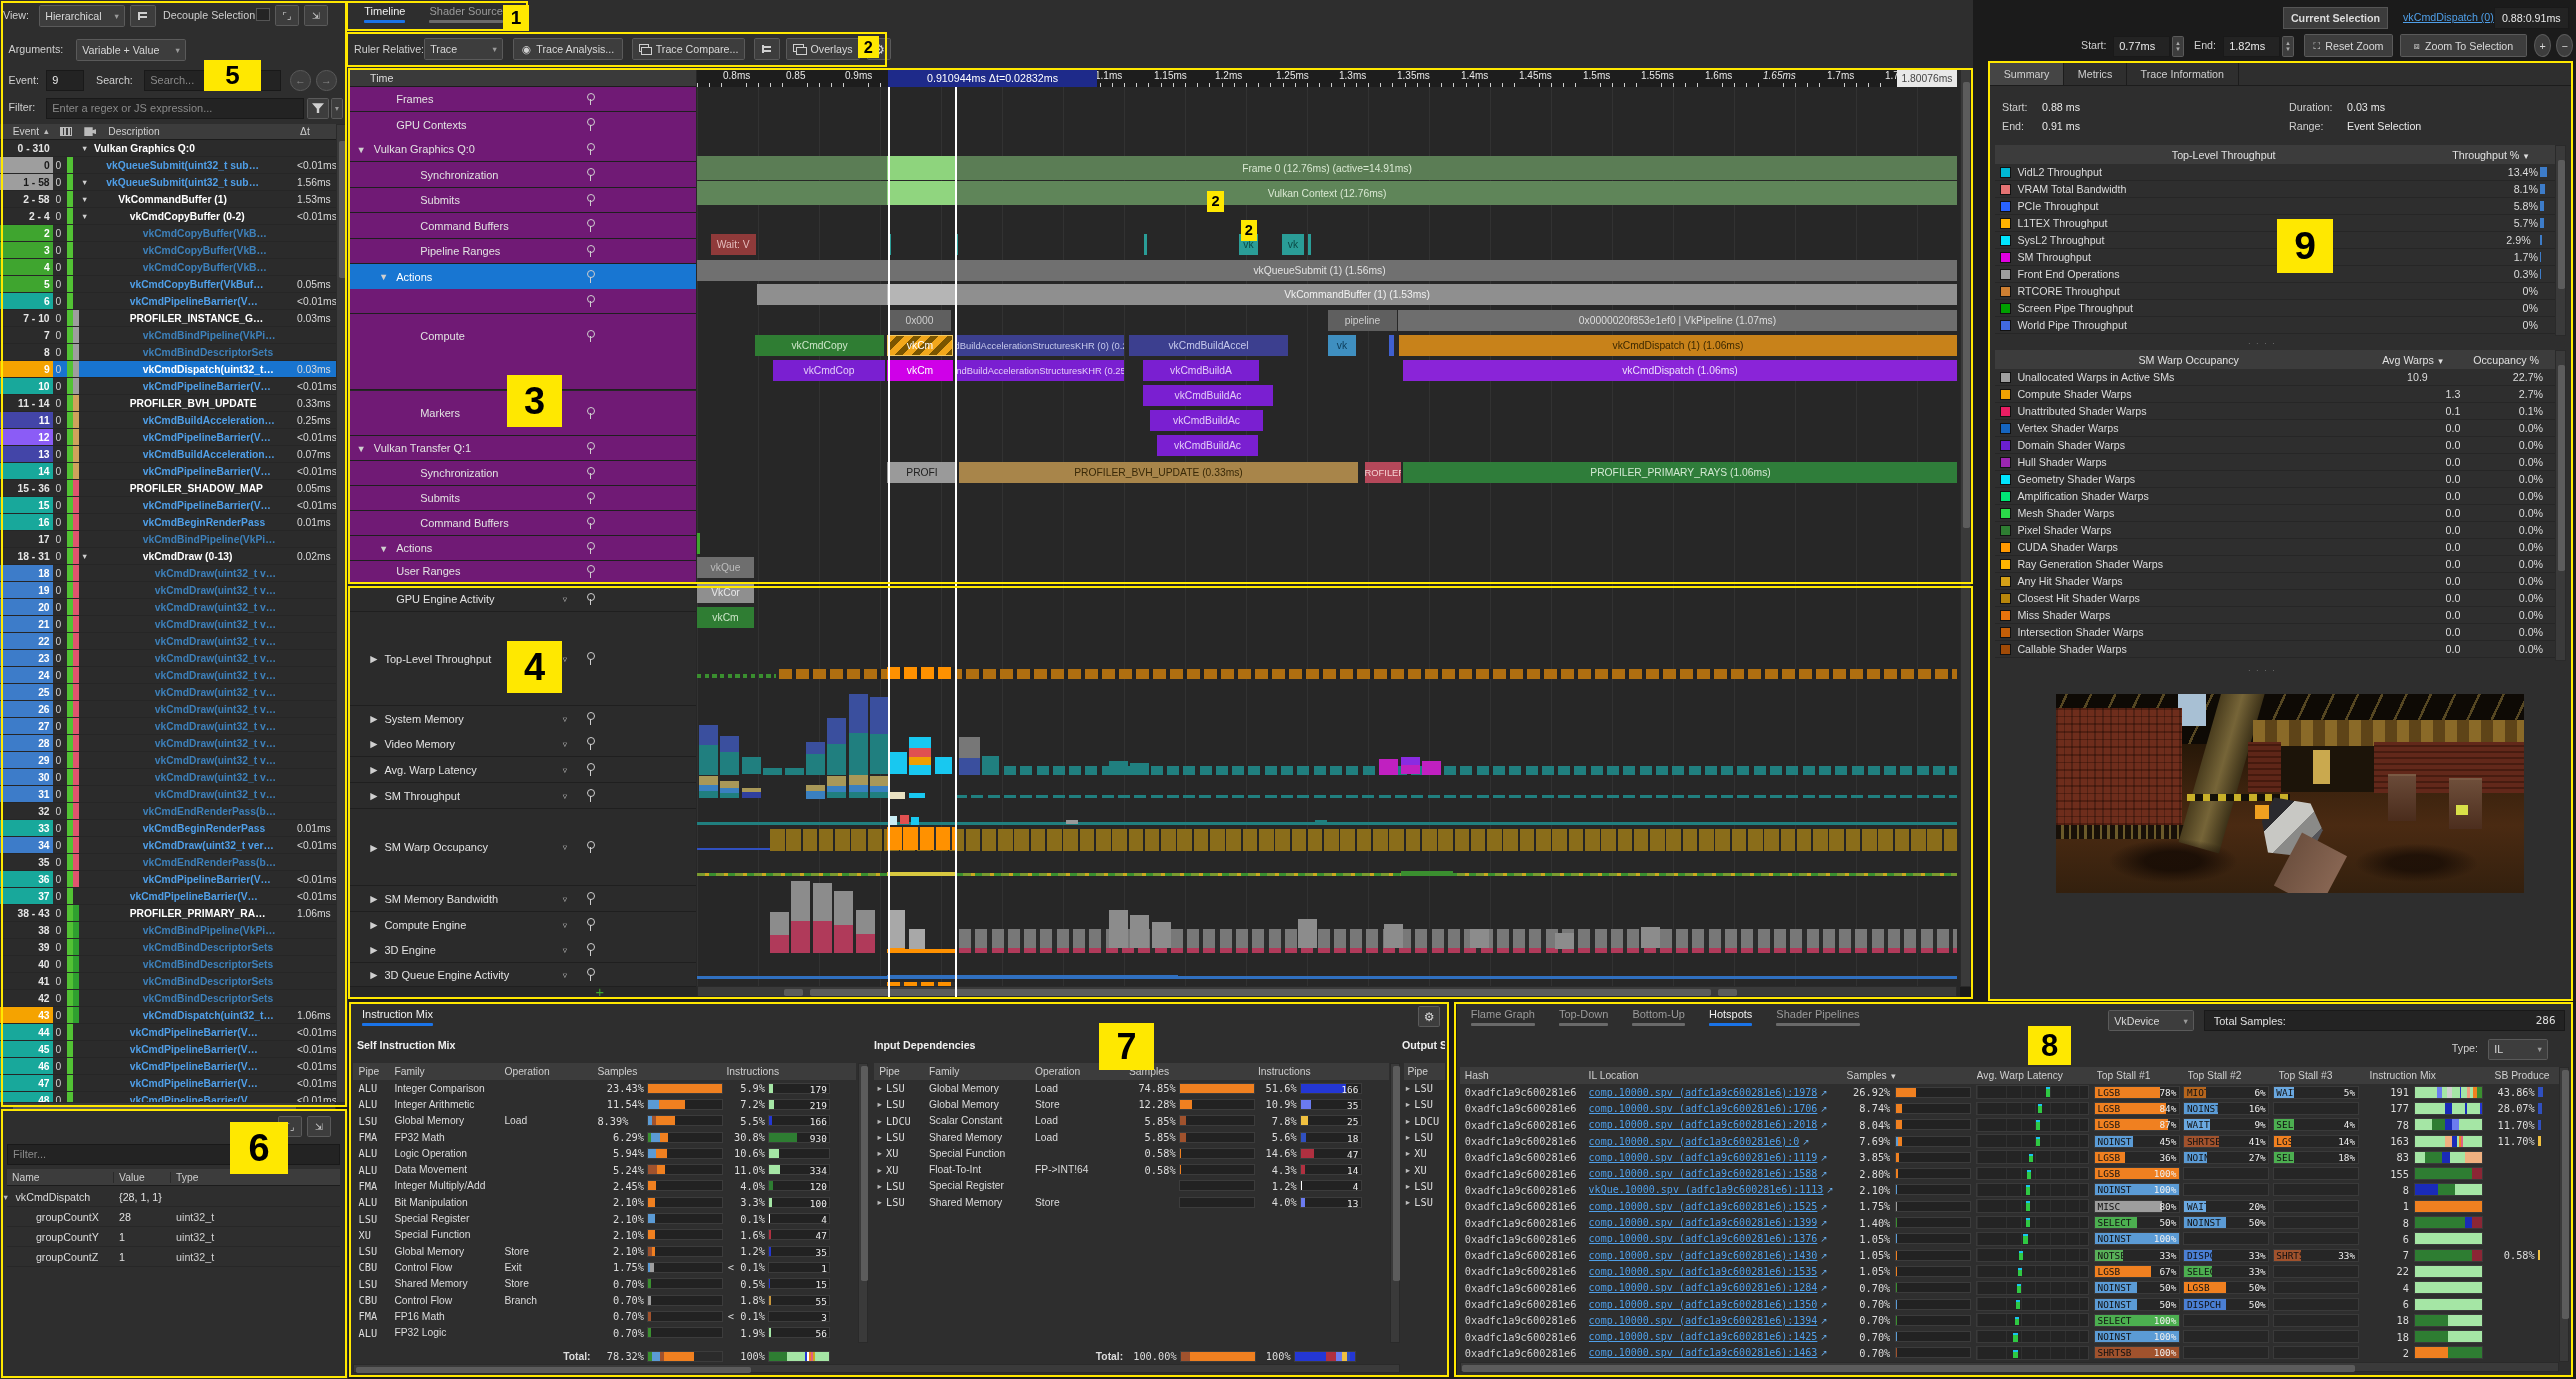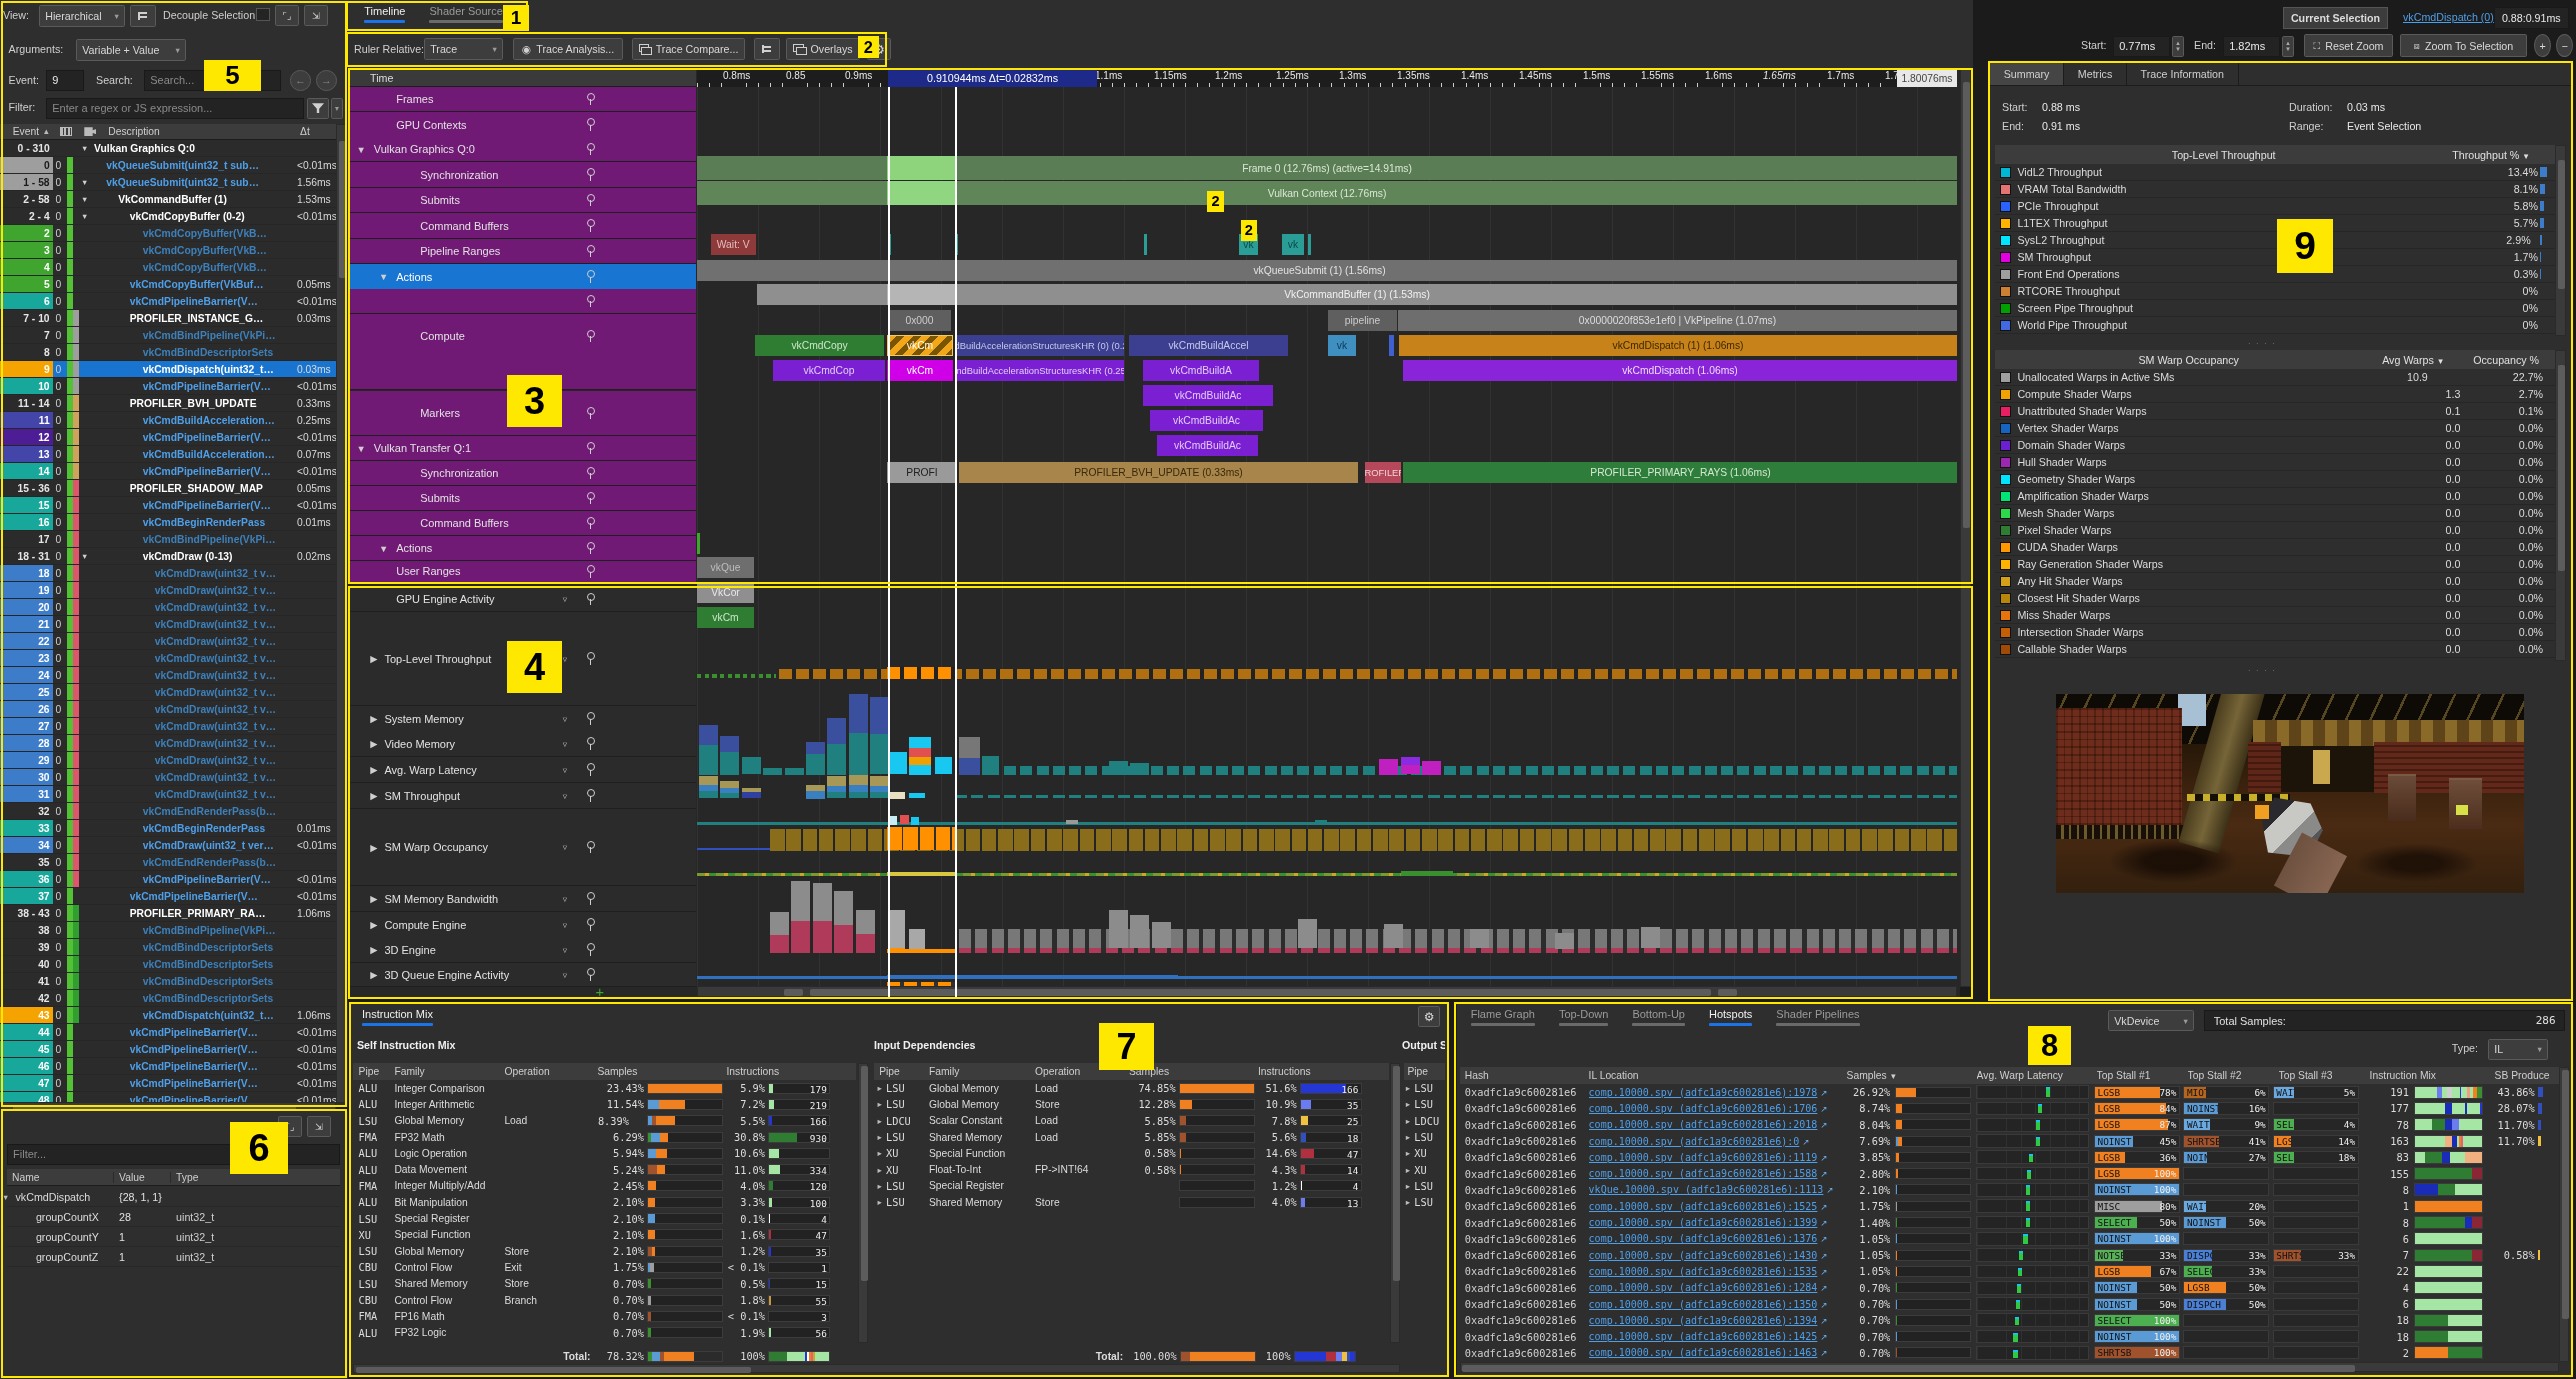--- a/index.html
+++ b/index.html
@@ -281,21 +281,21 @@
       <div class="ev-row">
       <span class="ev-num" style="background: rgb(67, 69, 168); color: rgb(255, 255, 255);">11</span>
       <span class="ev-t">0</span>
       <span class="strip" style="background: rgb(82, 194, 52);"></span>
       <span class="strip" style="background: rgb(207, 163, 92);"></span>
       <span style="width:12px;flex:none;color:#cfcfcf;font-size:8.6px;text-align:center"></span>
       <span class="ev-desc" style="padding-left: 52px; color: rgb(79, 159, 232);">vkCmdBuildAcceleration…</span>
       <span class="ev-dt">0.25ms</span>
     </div>
       <div class="ev-row">
-      <span class="ev-num" style="background: #4c1d95; color: rgb(255, 255, 255);">12</span>
+      <span class="ev-num" style="background: #8b5cf6; color: rgb(255, 255, 255);">12</span>
       <span class="ev-t">0</span>
       <span class="strip" style="background: rgb(82, 194, 52);"></span>
       <span class="strip" style="background: rgb(207, 163, 92);"></span>
       <span style="width:12px;flex:none;color:#cfcfcf;font-size:8.6px;text-align:center"></span>
       <span class="ev-desc" style="padding-left: 52px; color: rgb(79, 159, 232);">vkCmdPipelineBarrier(V…</span>
       <span class="ev-dt">&lt;0.01ms</span>
     </div>
       <div class="ev-row">
       <span class="ev-num" style="background: rgb(67, 69, 168); color: rgb(255, 255, 255);">13</span>
       <span class="ev-t">0</span>
@@ -1431,21 +1431,21 @@
       <span class="mono" style="width:45px;text-align:right;padding-right:3.4px">7.2%</span>
       <span class="mx-bar" style="width:62px">
           <span class="mx-fill" style="width: 7%; background: rgb(165, 230, 165);"></span>
           <span class="mono" style="position:absolute;right:2.6px;top:0;color:#eee;font-size:9.4px">219</span>
         </span>
     </div>
       <div class="mx-row">
       <span class="mono" style="width:41px;padding-left:5.2px">LSU</span>
       <span style="width:110px">Global Memory</span>
       <span style="width:93px">Load</span>
-      <span class="mono" style="width:50px;text-align:center;padding-right:18px">8.39%</span>
+      <span class="mono" style="width:50px;text-align:left;padding-right:18px">8.39%</span>
       <span class="mx-bar" style="width:76px">
           <span class="mx-fill" style="width: 36%; background: linear-gradient(90deg, rgb(91, 155, 213) 0px, rgb(91, 155, 213) 15%, rgb(160, 82, 45) 15%, rgb(160, 82, 45) 30%, rgb(240, 128, 32) 30%, rgb(240, 128, 32) 100%);"></span>
         </span>
       <span class="mono" style="width:45px;text-align:right;padding-right:3.4px">5.5%</span>
       <span class="mx-bar" style="width:62px">
           <span class="mx-fill" style="width: 5%; background: rgb(36, 55, 212);"></span>
           <span class="mono" style="position:absolute;right:2.6px;top:0;color:#eee;font-size:9.4px">166</span>
         </span>
     </div>
       <div class="mx-row">

